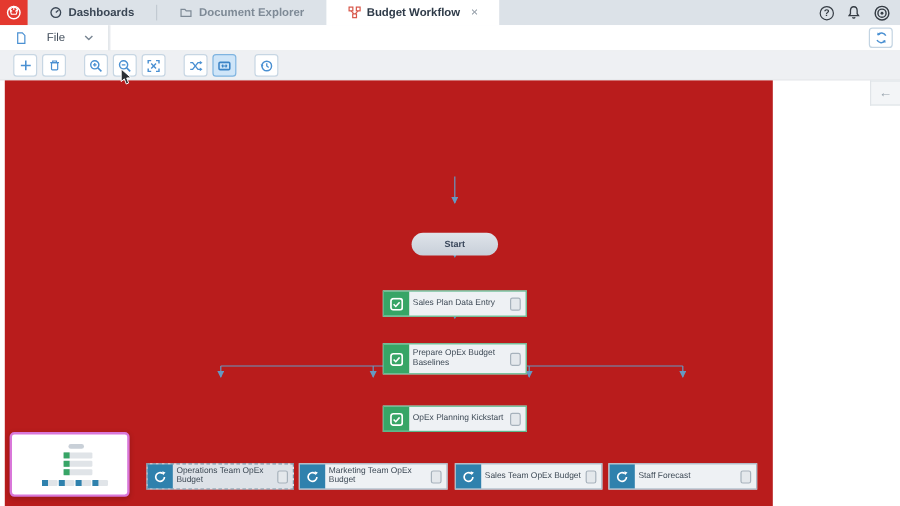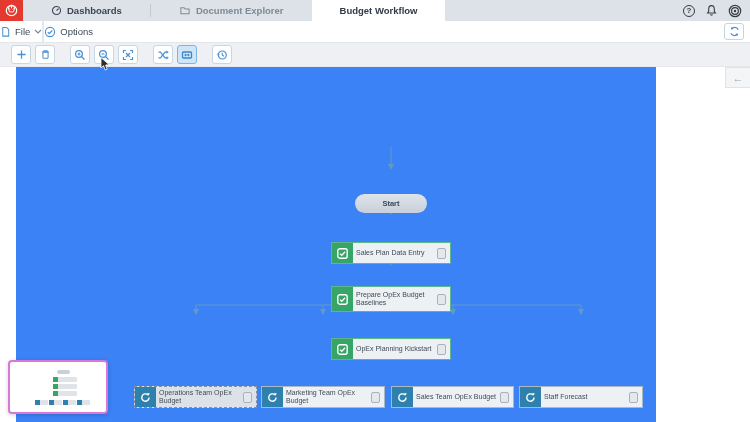--- a/index.html
+++ b/index.html
@@ -3,47 +3,47 @@
 <meta charset="utf-8">
 <style>
   * { margin:0; padding:0; box-sizing:border-box; }
   html,body { width:750px; height:422px; }
   body { font-family:"Liberation Sans", sans-serif; background:#fff; overflow:hidden; }
   #app { position:relative; width:750px; height:422px; background:#fff; overflow:hidden; }
 
   
   .topbar { position:absolute; left:0; top:0; width:750px; height:21px; background:#dce2e8; display:flex; align-items:stretch; }
   .logo { width:23px; height:21px; background:#e4392f; display:flex; align-items:center; justify-content:center; flex:0 0 auto; }
-  .tab { display:flex; align-items:center; gap:5px; padding:0 28px; font-size:9.5px; color:#3a4654; font-weight:bold; cursor:default; }
+  .tab { display:flex; align-items:center; gap:5px; padding:0 18px; font-size:9.5px; color:#3a4654; font-weight:bold; cursor:default; }
   .tab.dim { color:#7e8a96;align-items:center; }
-  .tab.active { background:#ffffff; color:#2e3a48;flex-direction:column; }
+  .tab.active { background:#ffffff; color:#2e3a48; }
   .tab-sep { width:1px; height:13px; background:#c2cad2; align-self:center; }
   .tab-close { margin-left:4px; color:#8a95a0; font-size:10px; font-weight:normal; line-height:1; }
   .top-icons { margin-left:auto; display:flex; align-items:center; gap:10px; padding-right:8px; }
   .circle-q { width:12px; height:12px; border:1.2px solid #353c44; border-radius:50%; display:flex; align-items:center; justify-content:center; font-size:8px; font-weight:bold; color:#353c44; }
 
   
   .menubar { position:absolute; left:0; top:21px; width:750px; height:22px; background:#fff; border-bottom:1px solid #e3e7ea; display:flex; align-items:stretch; }
-  .menu-item { display:flex; align-items:center; gap:4px; padding:0 0; font-size:9.5px; color:#3e4a58; }
+  .menu-item { display:flex; align-items:center; gap:16px; padding:0 12px; font-size:9.5px; color:#3e4a58; }
   .menu-sep { width:1px; background:#e3e7ea; }
   .chev { display:flex; align-items:center; }
   .refresh-btn { position:absolute; right:6px; top:2px; width:20px; height:17px; background:#fff; border:1px solid #c3d4e2; border-radius:3px; display:flex; align-items:center; justify-content:center; }
 
   
   .toolbar { position:absolute; left:0; top:43px; width:750px; height:24px; background:#eef0f3; border-bottom:1px solid #e6e9ec; display:flex; align-items:center; }
   .tb-btn { width:20px; height:19px; background:#fff; border:1px solid #c7d6e3; border-radius:3px; display:flex; align-items:center; justify-content:center; margin-left:4px; }
   .tb-btn.first { margin-left:11px; }
   .tb-btn.gap { margin-left:15px; }
   .tb-btn.active { background:#cfe5f8; border-color:#7fb4e0; }
 
   
   .collapse-btn { position:absolute; right:0; top:67px; width:25px; height:21px; background:#f3f5f7; border:1px solid #e0e4e8; border-right:none; display:flex; align-items:center; justify-content:center; color:#98a3ad; font-size:11px; }
 
   
-  .canvas { position:absolute; left:16px; top:67px; width:640px; height:355px; background:#3b82f6; }
+  .canvas { position:absolute; left:4px; top:67px; width:640px; height:355px; background:#b91c1c; }
   .connectors { position:absolute; left:0; top:0; pointer-events:none; }
 
   .start-pill { position:absolute; left:339px; top:127px; width:72px; height:19px; border-radius:10px;
     background:linear-gradient(#dfe4ea,#c8cfd9); display:flex; align-items:center; justify-content:center;
     font-size:7.5px; font-weight:bold; color:#39465a; }
 
   .node { position:absolute; height:22px; display:flex; align-items:stretch; background:#eef1f4; font-size:7px; color:#3e4a56; }
   .node.green { border:1px solid #5cb88a; }
   .node.blue  { border:1px solid #a9bac6; }
   .node.selected { border:1px dashed #7f93a5; background:#dde2e8; }
@@ -125,27 +125,20 @@
       </svg>
       <span>File</span>
       <span class="chev">
         <svg width="8" height="5" viewBox="0 0 8 5">
             <path d="M1 1 L4 4 L7 1" fill="none" stroke="#7a8794" stroke-width="1.2"></path>
           </svg>
       </span>
     </div>
     <div class="menu-sep"></div>
     <div class="menu-sep"></div>
-    <div class="menu-item">
-      <svg width="12" height="12" viewBox="0 0 12 12">
-        <circle cx="6" cy="6" r="4.6" fill="none" stroke="#4a90d2" stroke-width="1.1"></circle>
-        <path d="M3.8 6.1 L5.3 7.6 L8.2 4.5" fill="none" stroke="#4a90d2" stroke-width="1.2"></path>
-      </svg>
-      <span>Options</span>
-    </div>
     <div class="refresh-btn">
       <svg width="11" height="11" viewBox="0 0 12 12">
         <path d="M10 4 A4.3 4.3 0 0 0 2.6 3.4" fill="none" stroke="#4a90d2" stroke-width="1.3"></path>
         <path d="M2.3 1.2 L2.6 3.9 L5.2 3.2 Z" fill="#4a90d2"></path>
         <path d="M2 8 A4.3 4.3 0 0 0 9.4 8.6" fill="none" stroke="#4a90d2" stroke-width="1.3"></path>
         <path d="M9.7 10.8 L9.4 8.1 L6.8 8.8 Z" fill="#4a90d2"></path>
       </svg>
     </div>
   </div>
 

